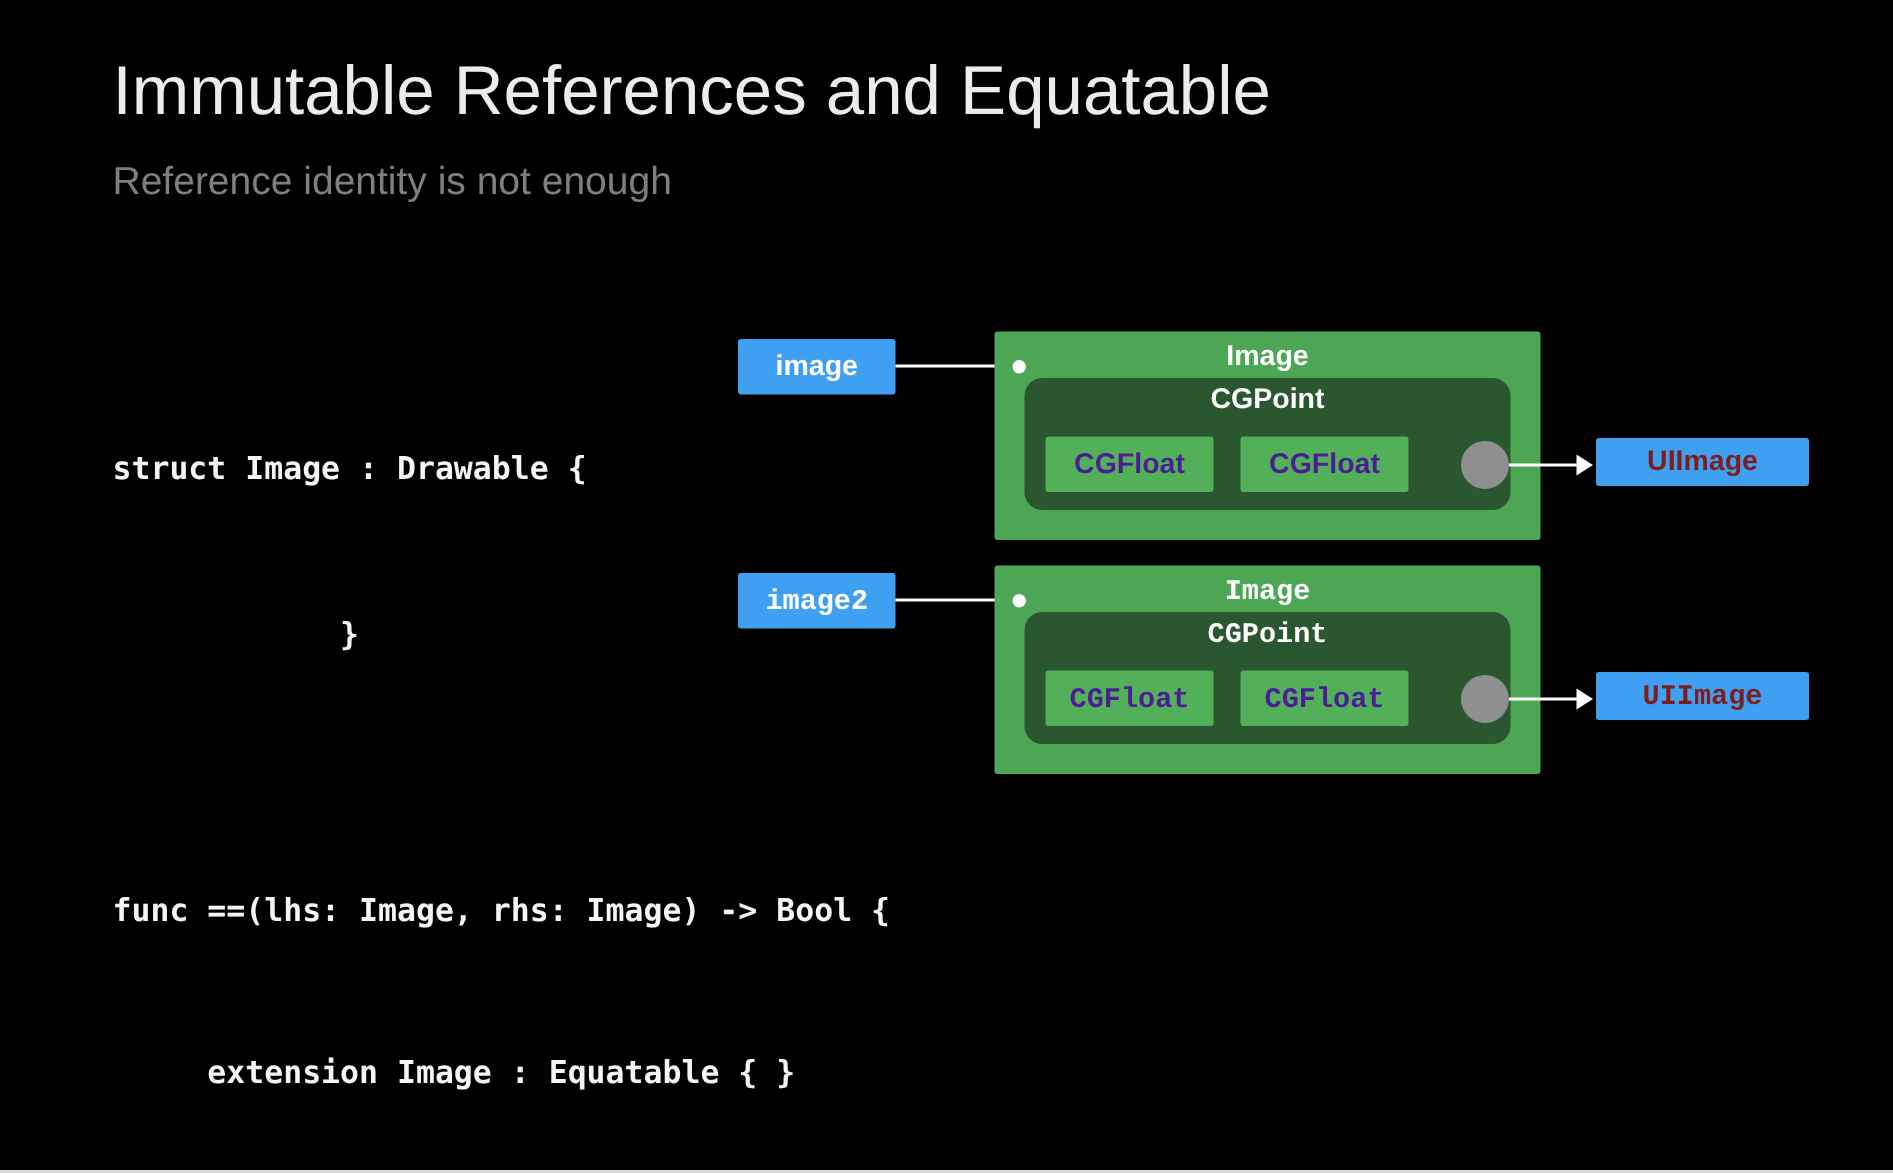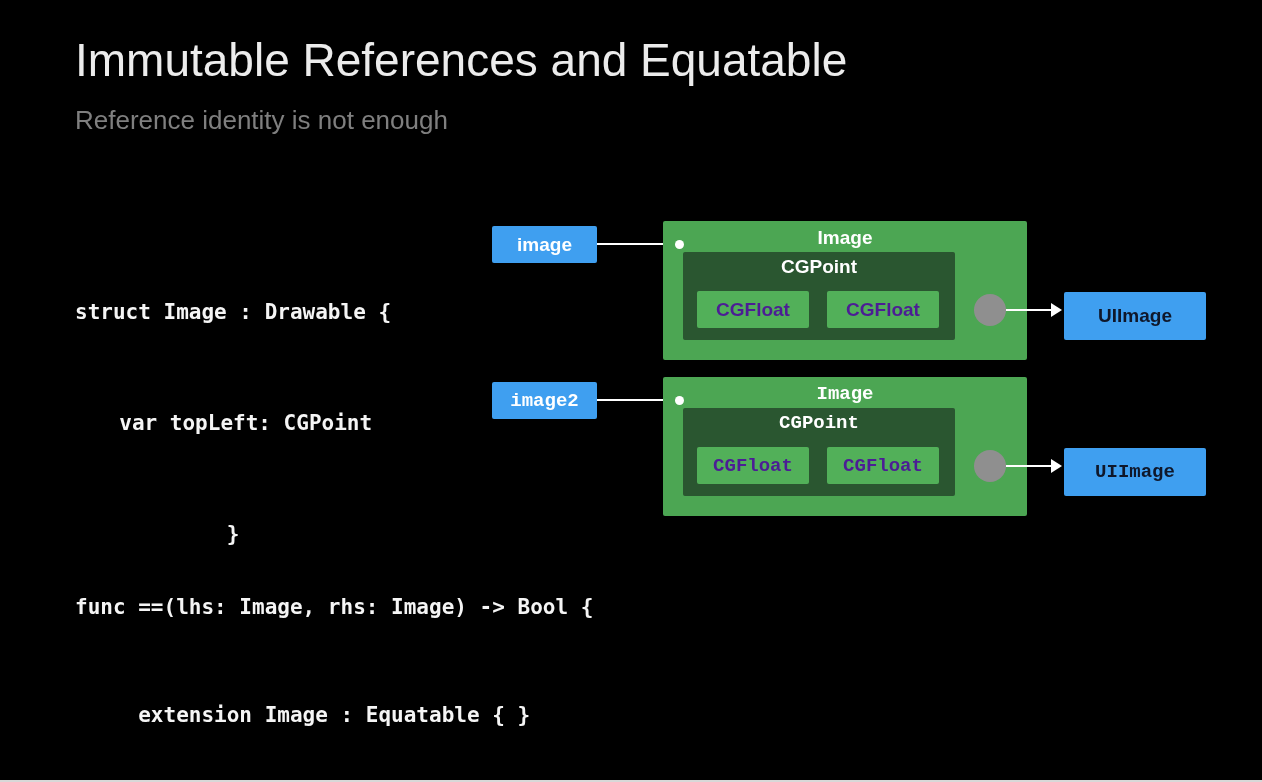--- a/index.html
+++ b/index.html
@@ -90,23 +90,23 @@
     left: 0; top: 6px;
     width: 100%;
     text-align: center;
     color: #fff;
     font-size: 19px;
     font-weight: bold;
   }
   .point-box {
     position: absolute;
     left: 20px; top: 31px;
-    width: 272px; height: 88px;
+    width: 324px; height: 88px;
     background: var(--dark-green, #2a5630);
-    border-radius: 2px;
+    border-radius: 12px;
   }
   .point-title {
     position: absolute;
     left: 0; top: 4px;
     width: 100%;
     text-align: center;
     color: #fff;
     font-size: 19px;
     font-weight: bold;
   }
@@ -141,24 +141,24 @@
     position: absolute;
     left: 559px; top: 82px;
     width: 0; height: 0;
     border-left: 11px solid #fff;
     border-top: 7px solid transparent;
     border-bottom: 7px solid transparent;
   }
   .heap-box {
     position: absolute;
     left: 572px; top: 71px;
-    width: 142px; height: 48px;
+    width: 142px; height: 32px;
     background: var(--blue, #3f9ff0);
     border-radius: 2px;
-    color: #0f172a;
+    color: #7f1d1d;
     font-size: 19px;
     font-weight: bold;
     display: flex; align-items: center; justify-content: center;
   }
   .bottom-edge {
     position: absolute;
     left: 0; bottom: 0;
     width: 100%; height: 2px;
     background: #d8d8d8;
   }
@@ -166,21 +166,20 @@
 </head>
 <body>
 
 <div class="slide">
 
   <div class="title">Immutable References and Equatable</div>
   <div class="subtitle">Reference identity is not enough</div>
 
   <div class="code code-top">
     <div class="code-line">struct Image : Drawable {</div>
-    <div class="code-line">  var topLeft: CGPoint</div>
     <div class="code-line">}</div>
   </div>
 
   <div class="group g1">
     <div class="ref-badge">image</div>
     <div class="connector"></div>
     <div class="dot"></div>
     <div class="struct-box">
       <div class="struct-title">Image</div>
       <div class="point-box">

